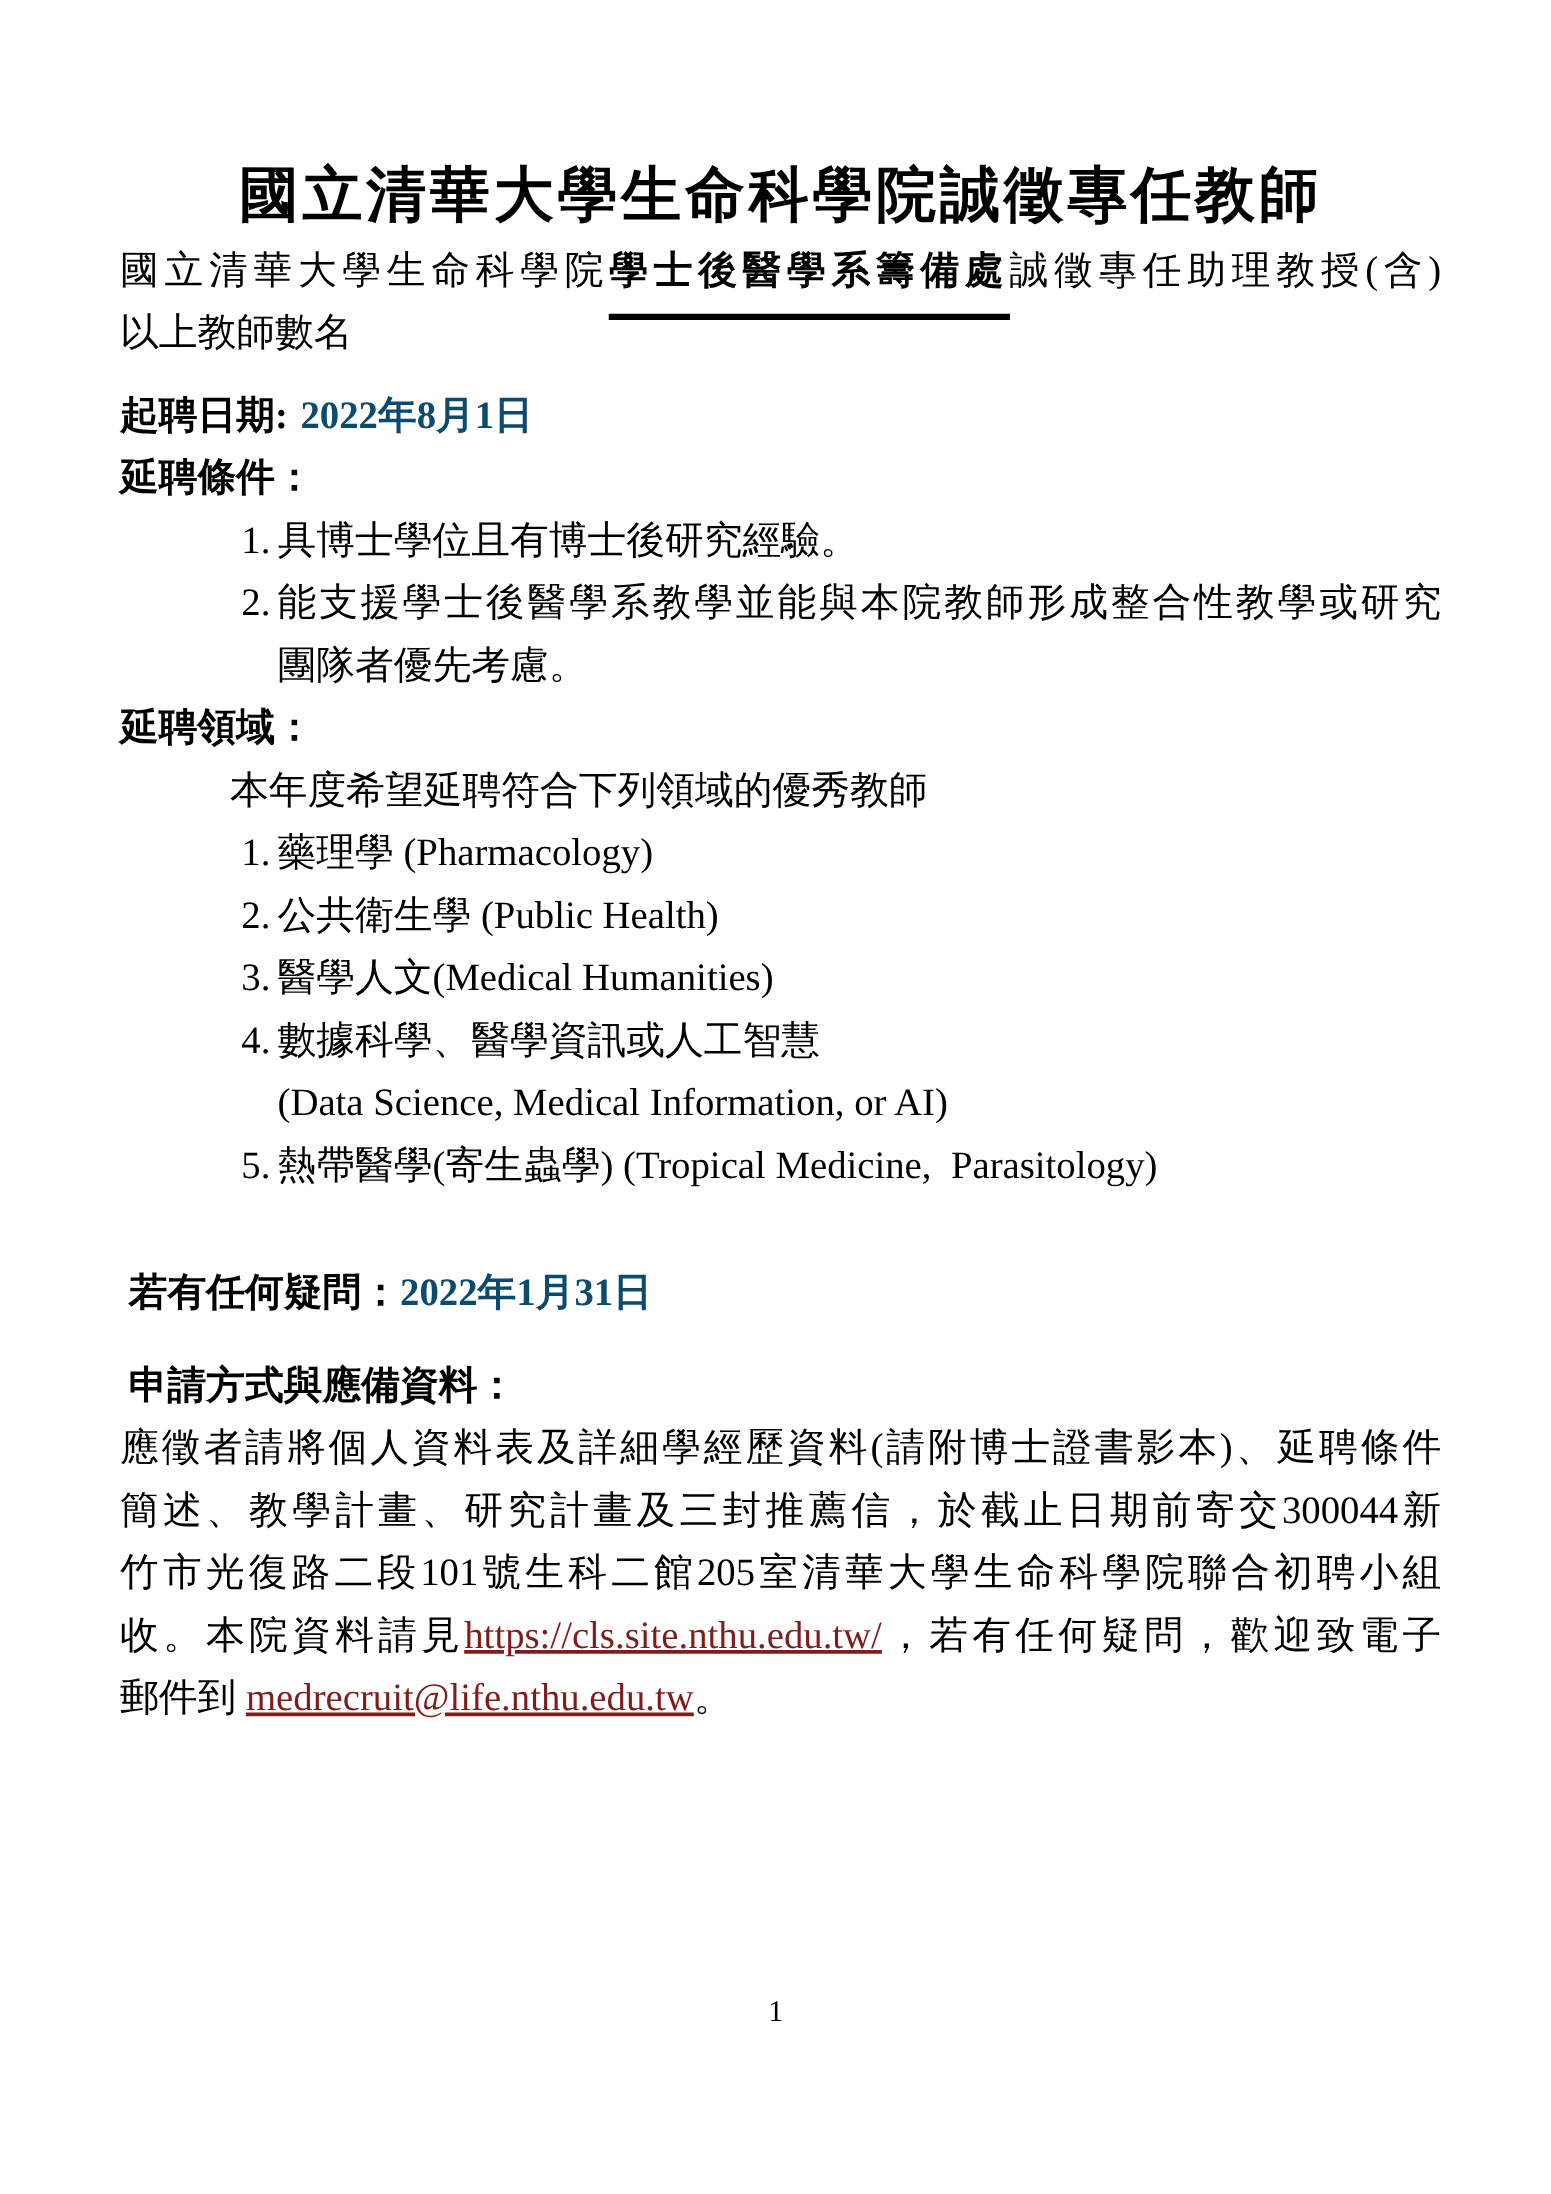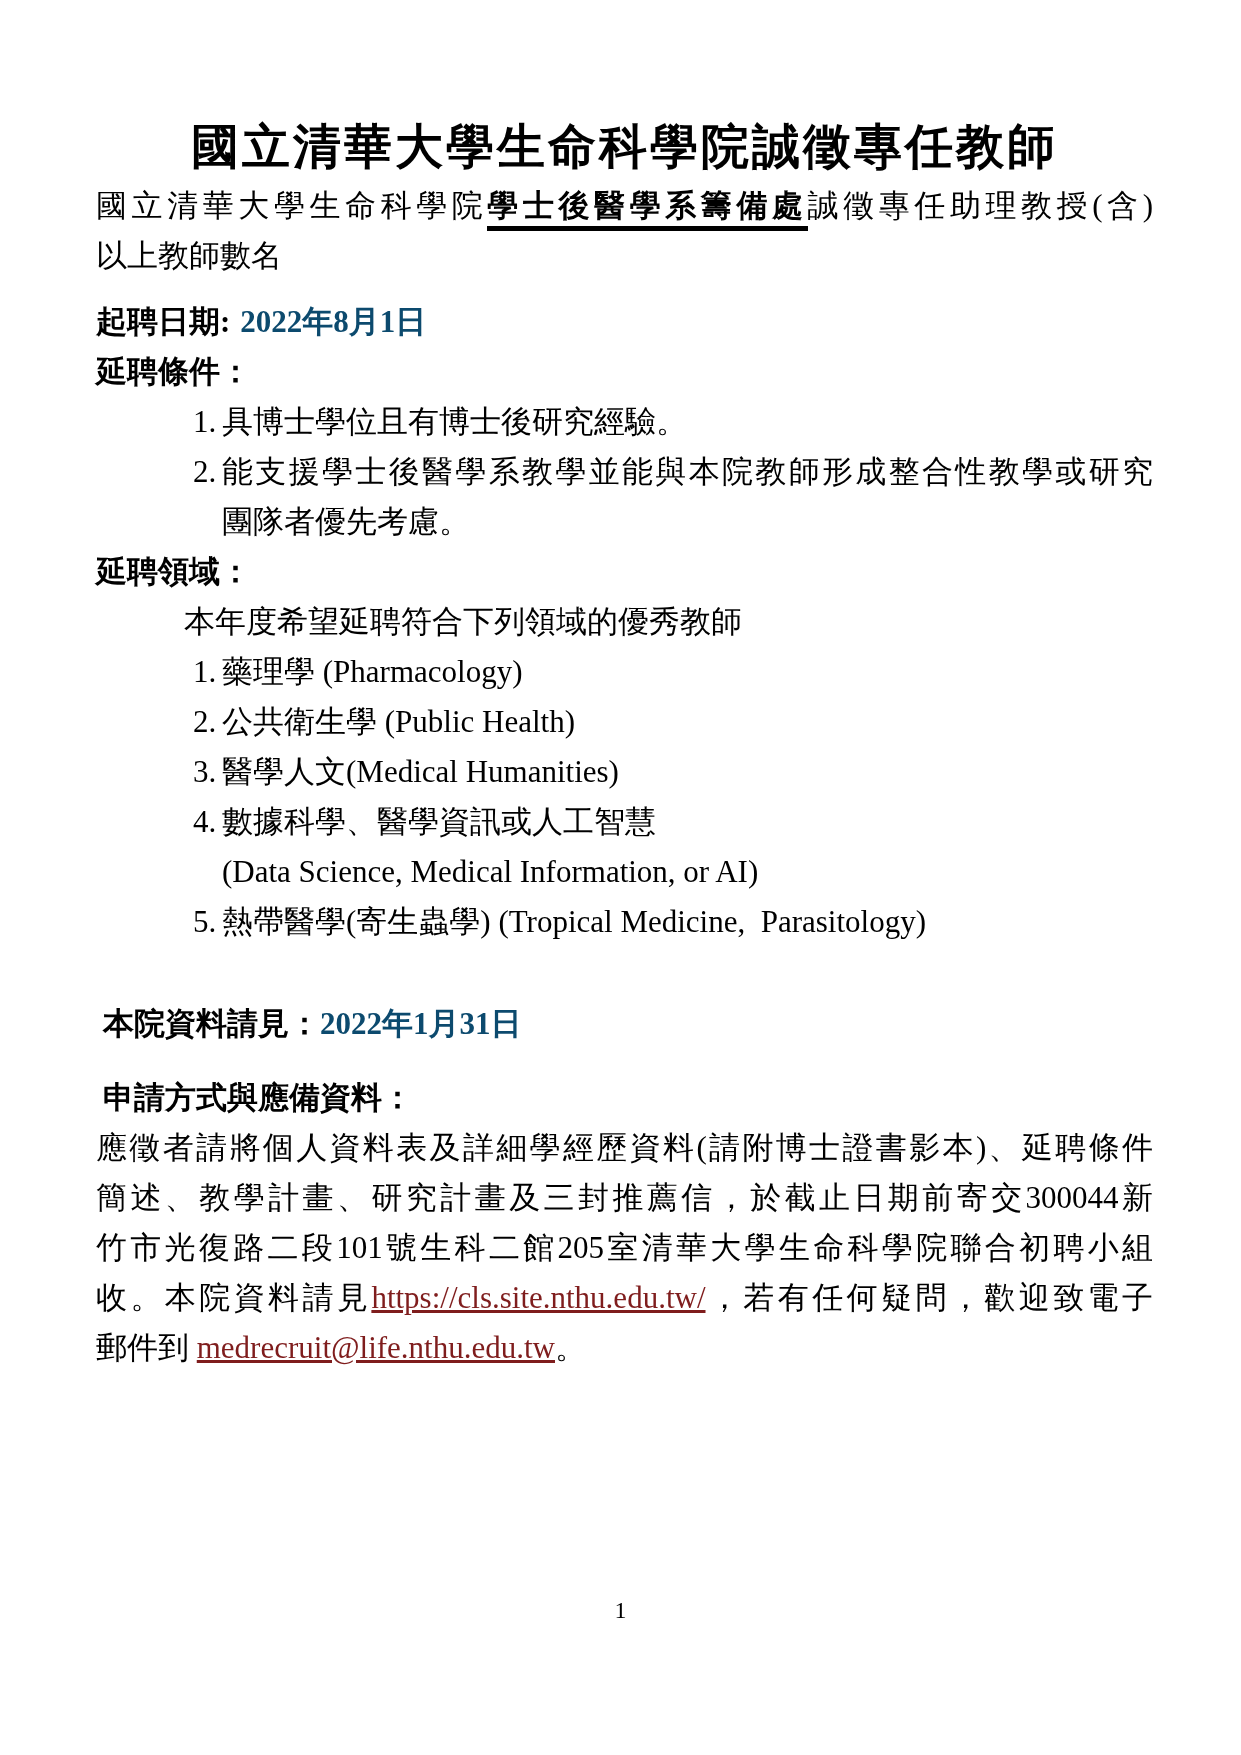--- a/index.html
+++ b/index.html
@@ -9,21 +9,21 @@
     height: 1755px;
     background: #ffffff;
     color: #000000;
     font-family: "Liberation Serif", "DejaVu Serif", serif;
     overflow: hidden;
   }
   .content {
     position: absolute;
     left: 96px;
     right: 88px;
-    top: 0;
+    top: 10px;
   }
   .title {
     margin: 116px 0 0 0;
     font-size: 48px;
     font-weight: bold;
     line-height: 62px;
     text-align: center;
     letter-spacing: 3px;
     white-space: pre;
   }
@@ -37,21 +37,21 @@
     text-align: justify;
     text-align-last: justify;
   }
   .intro1 { margin-top: 3px; }
   .b { font-weight: bold; }
   .red { color: #0c4a6e; font-weight: bold; }
   .date-gap { margin-left: 10px; }
   .hl {
     font-weight: bold;
     border-bottom: 5px solid #000000;
-    padding-bottom: 3px;
+    padding-bottom: 18px;
   }
   .start-date { margin-top: 16px; }
   .list-item { position: relative; padding-left: 126px; }
   .num {
     position: absolute;
     left: 97px;
     top: 0;
     font-size: 31px;
     line-height: 50px;
   }
@@ -123,21 +123,21 @@
       <span class="num">4.</span>
       <div class="line">數據科學、醫學資訊或人工智慧</div>
       <div class="line">(Data Science, Medical Information, or AI)</div>
     </div>
 
     <div class="list-item">
       <span class="num">5.</span>
       <div class="line">熱帶醫學(寄生蟲學) (Tropical Medicine,  Parasitology)</div>
     </div>
 
-    <div class="line deadline"><span class="b">本院資料請見：</span><span class="red">2022年1月31日</span></div>
+    <div class="line deadline"><span class="b">若有任何疑問：</span><span class="red">2022年1月31日</span></div>
 
     <div class="line b apply-heading">申請方式與應備資料：</div>
 
     <div class="line just">應徵者請將個人資料表及詳細學經歷資料(請附博士證書影本)、延聘條件</div>
     <div class="line just">簡述、教學計畫、研究計畫及三封推薦信，於截止日期前寄交300044新</div>
     <div class="line just">竹市光復路二段101號生科二館205室清華大學生命科學院聯合初聘小組</div>
 
     <div class="line just"><span>收。本院資料請見</span><a class="link">https://cls.site.nthu.edu.tw/</a><span>，若有任何疑問，歡迎致電子</span></div>
 
     <div class="line"><span>郵件到 </span><a class="link">medrecruit@life.nthu.edu.tw</a><span>。</span></div>

